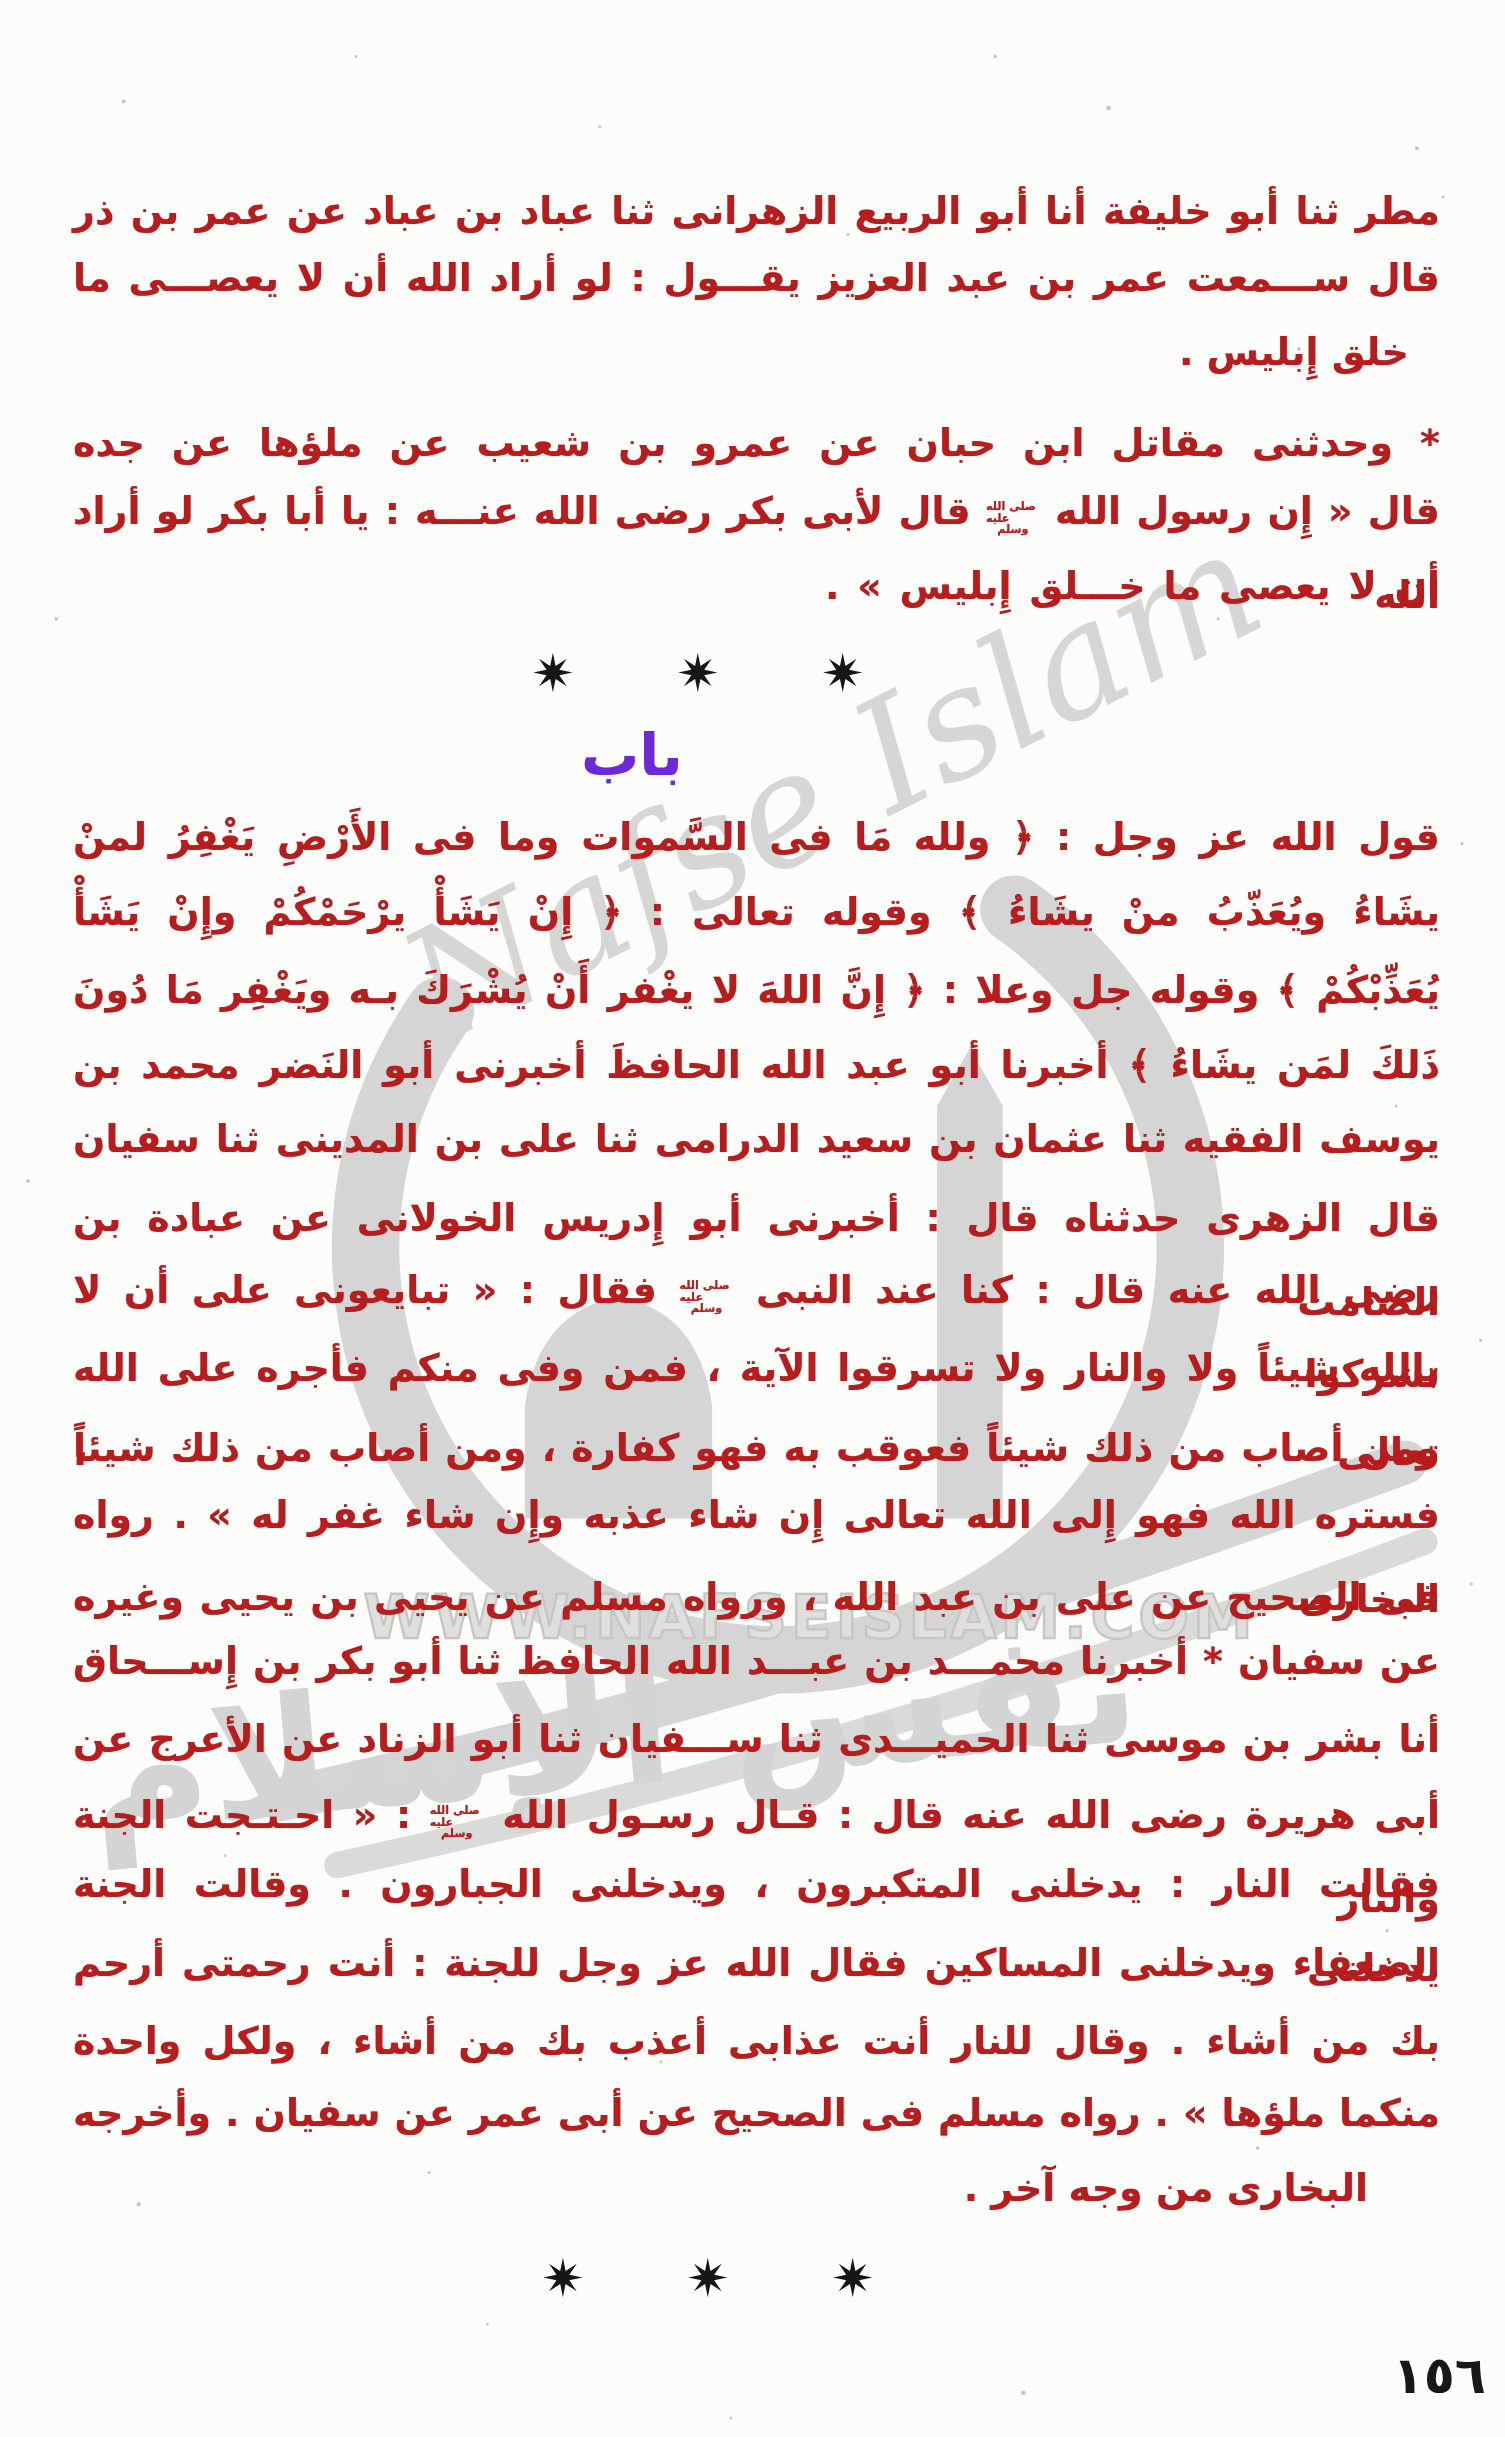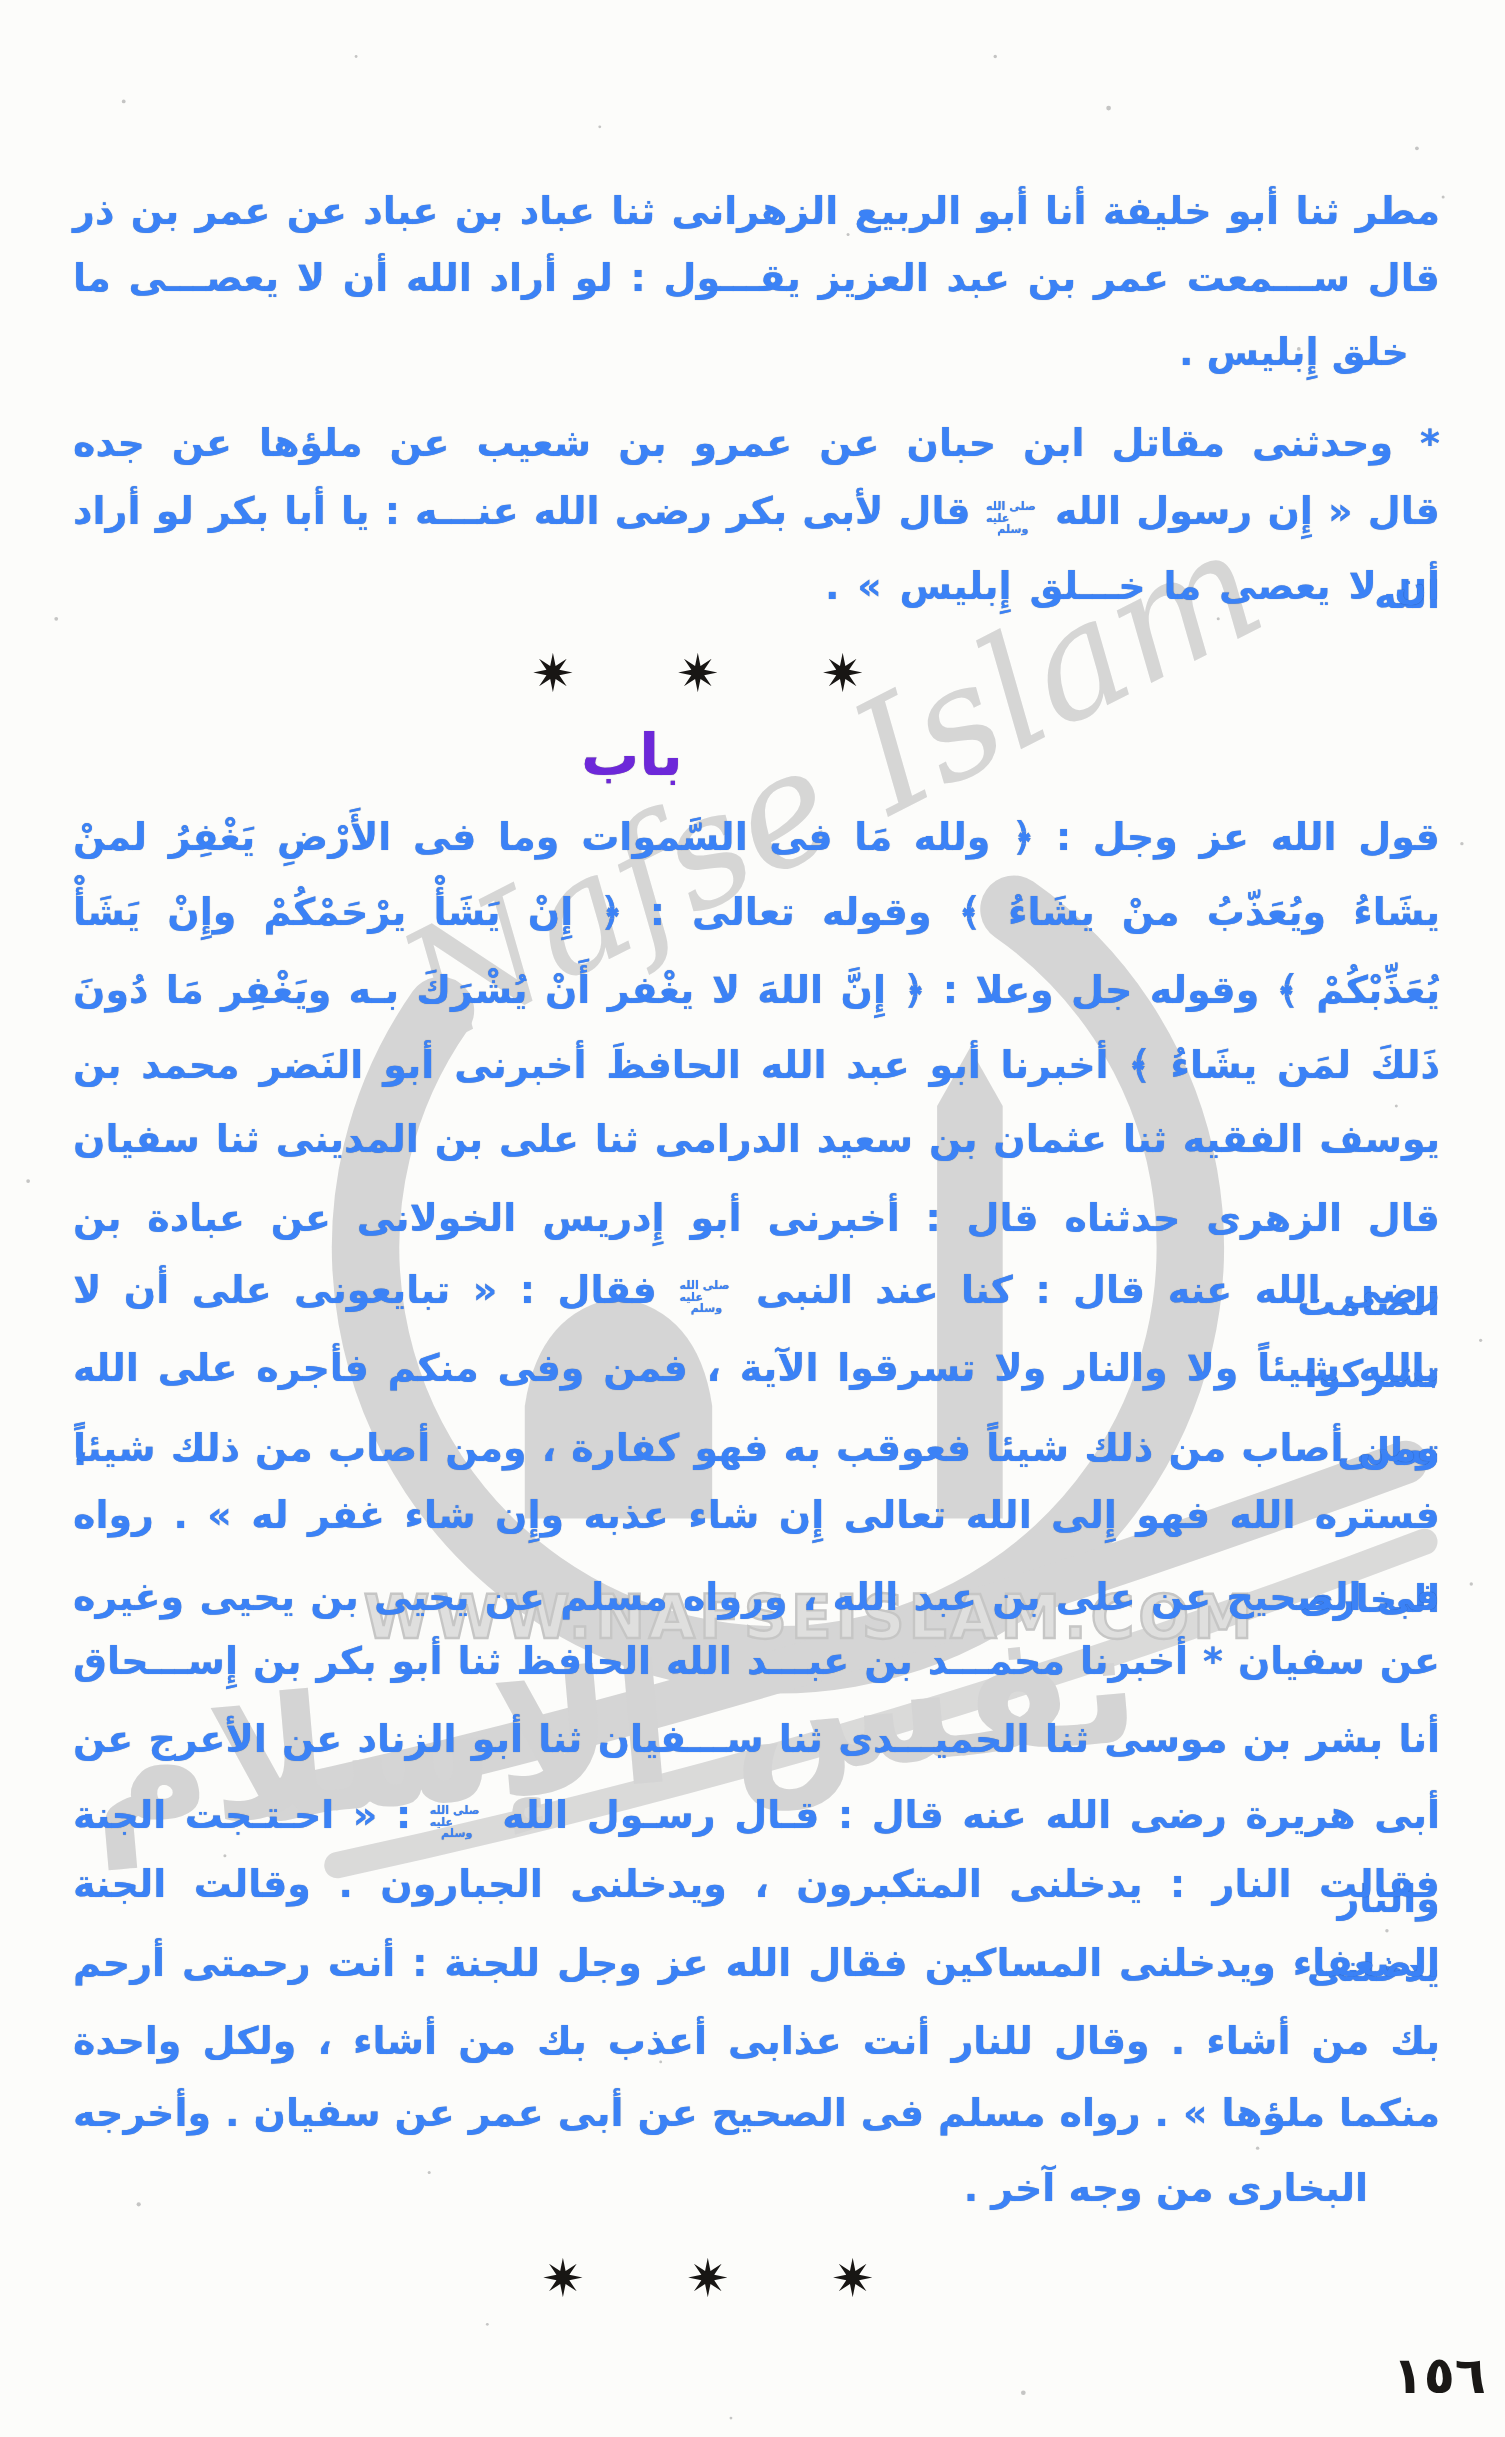--- a/index.html
+++ b/index.html
@@ -17,21 +17,21 @@
   .txt{position:relative;z-index:2;}
   .line{
     position:absolute;
     direction:rtl;
     unicode-bidi:embed;
     font-size:38px;
     font-weight:bold;
     height:84px;
     line-height:84px;
     white-space:nowrap;
-    color:#3b82f6;
+    color:#b91c1c;
     text-shadow:0 0 0.9px rgba(20,18,16,.45);
   }
   .full{
     left:73px;width:1367px;
     white-space:normal;
     text-align:justify;
     text-align-last:justify;
   }
   .heading{
     position:absolute;

